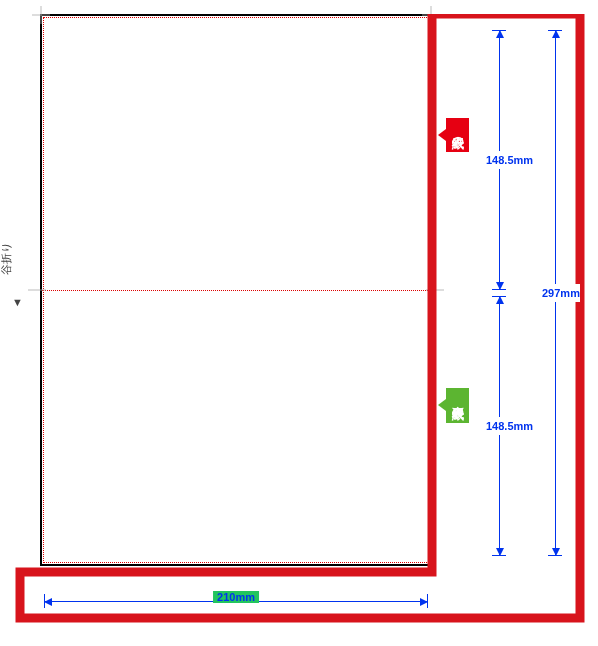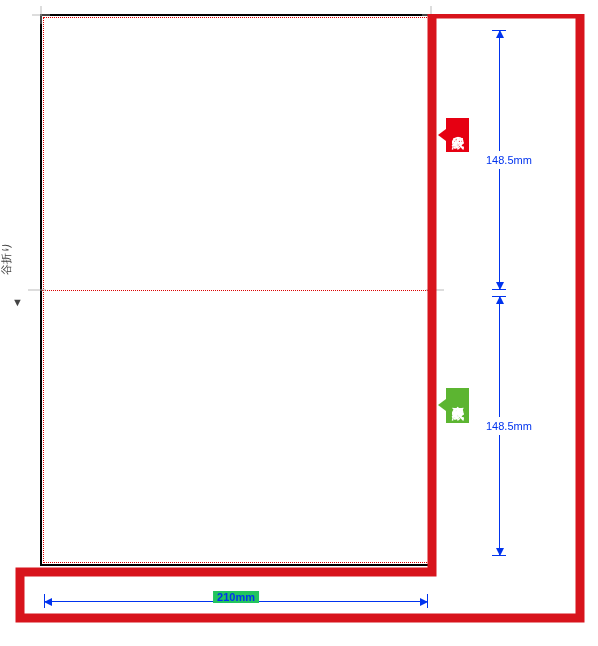--- a/index.html
+++ b/index.html
@@ -121,21 +121,21 @@
     background: #22c55e;
     padding: 0 4px;
   }
 
   
   .dim-v {
     position: absolute;
     width: 34px;
     color: #0033ee;
     font-size: 11px;
-    font-weight: 400;
+    font-weight: 700;
   }
   .dim-v .bar {
     position: absolute;
     left: 17px;
     top: 0; bottom: 0;
     width: 0;
     border-left: 1px solid #0033ee;
   }
   .dim-v .tick {
     position: absolute;
@@ -244,20 +244,28 @@
 
   <div class="dim-v" style="left:482px; top:296px; height:260px;">
     <div class="bar"></div>
     <div class="tick t"></div>
       <div class="tick b"></div>
     <div class="arrow t"></div>
       <div class="arrow b"></div>
     <div class="label">148.5mm</div>
   </div>
 
+  <div class="dim-v" style="left:538px; top:30px; height:526px;">
+    <div class="bar"></div>
+    <div class="tick t"></div>
+      <div class="tick b"></div>
+    <div class="arrow t"></div>
+      <div class="arrow b"></div>
+    <div class="label">297mm</div>
+  </div>
 
   <div class="dim-h">
     <div class="bar"></div>
     <div class="tick l"></div>
       <div class="tick r"></div>
     <div class="arrow l"></div>
       <div class="arrow r"></div>
     <div class="label">210mm</div>
   </div>
 

